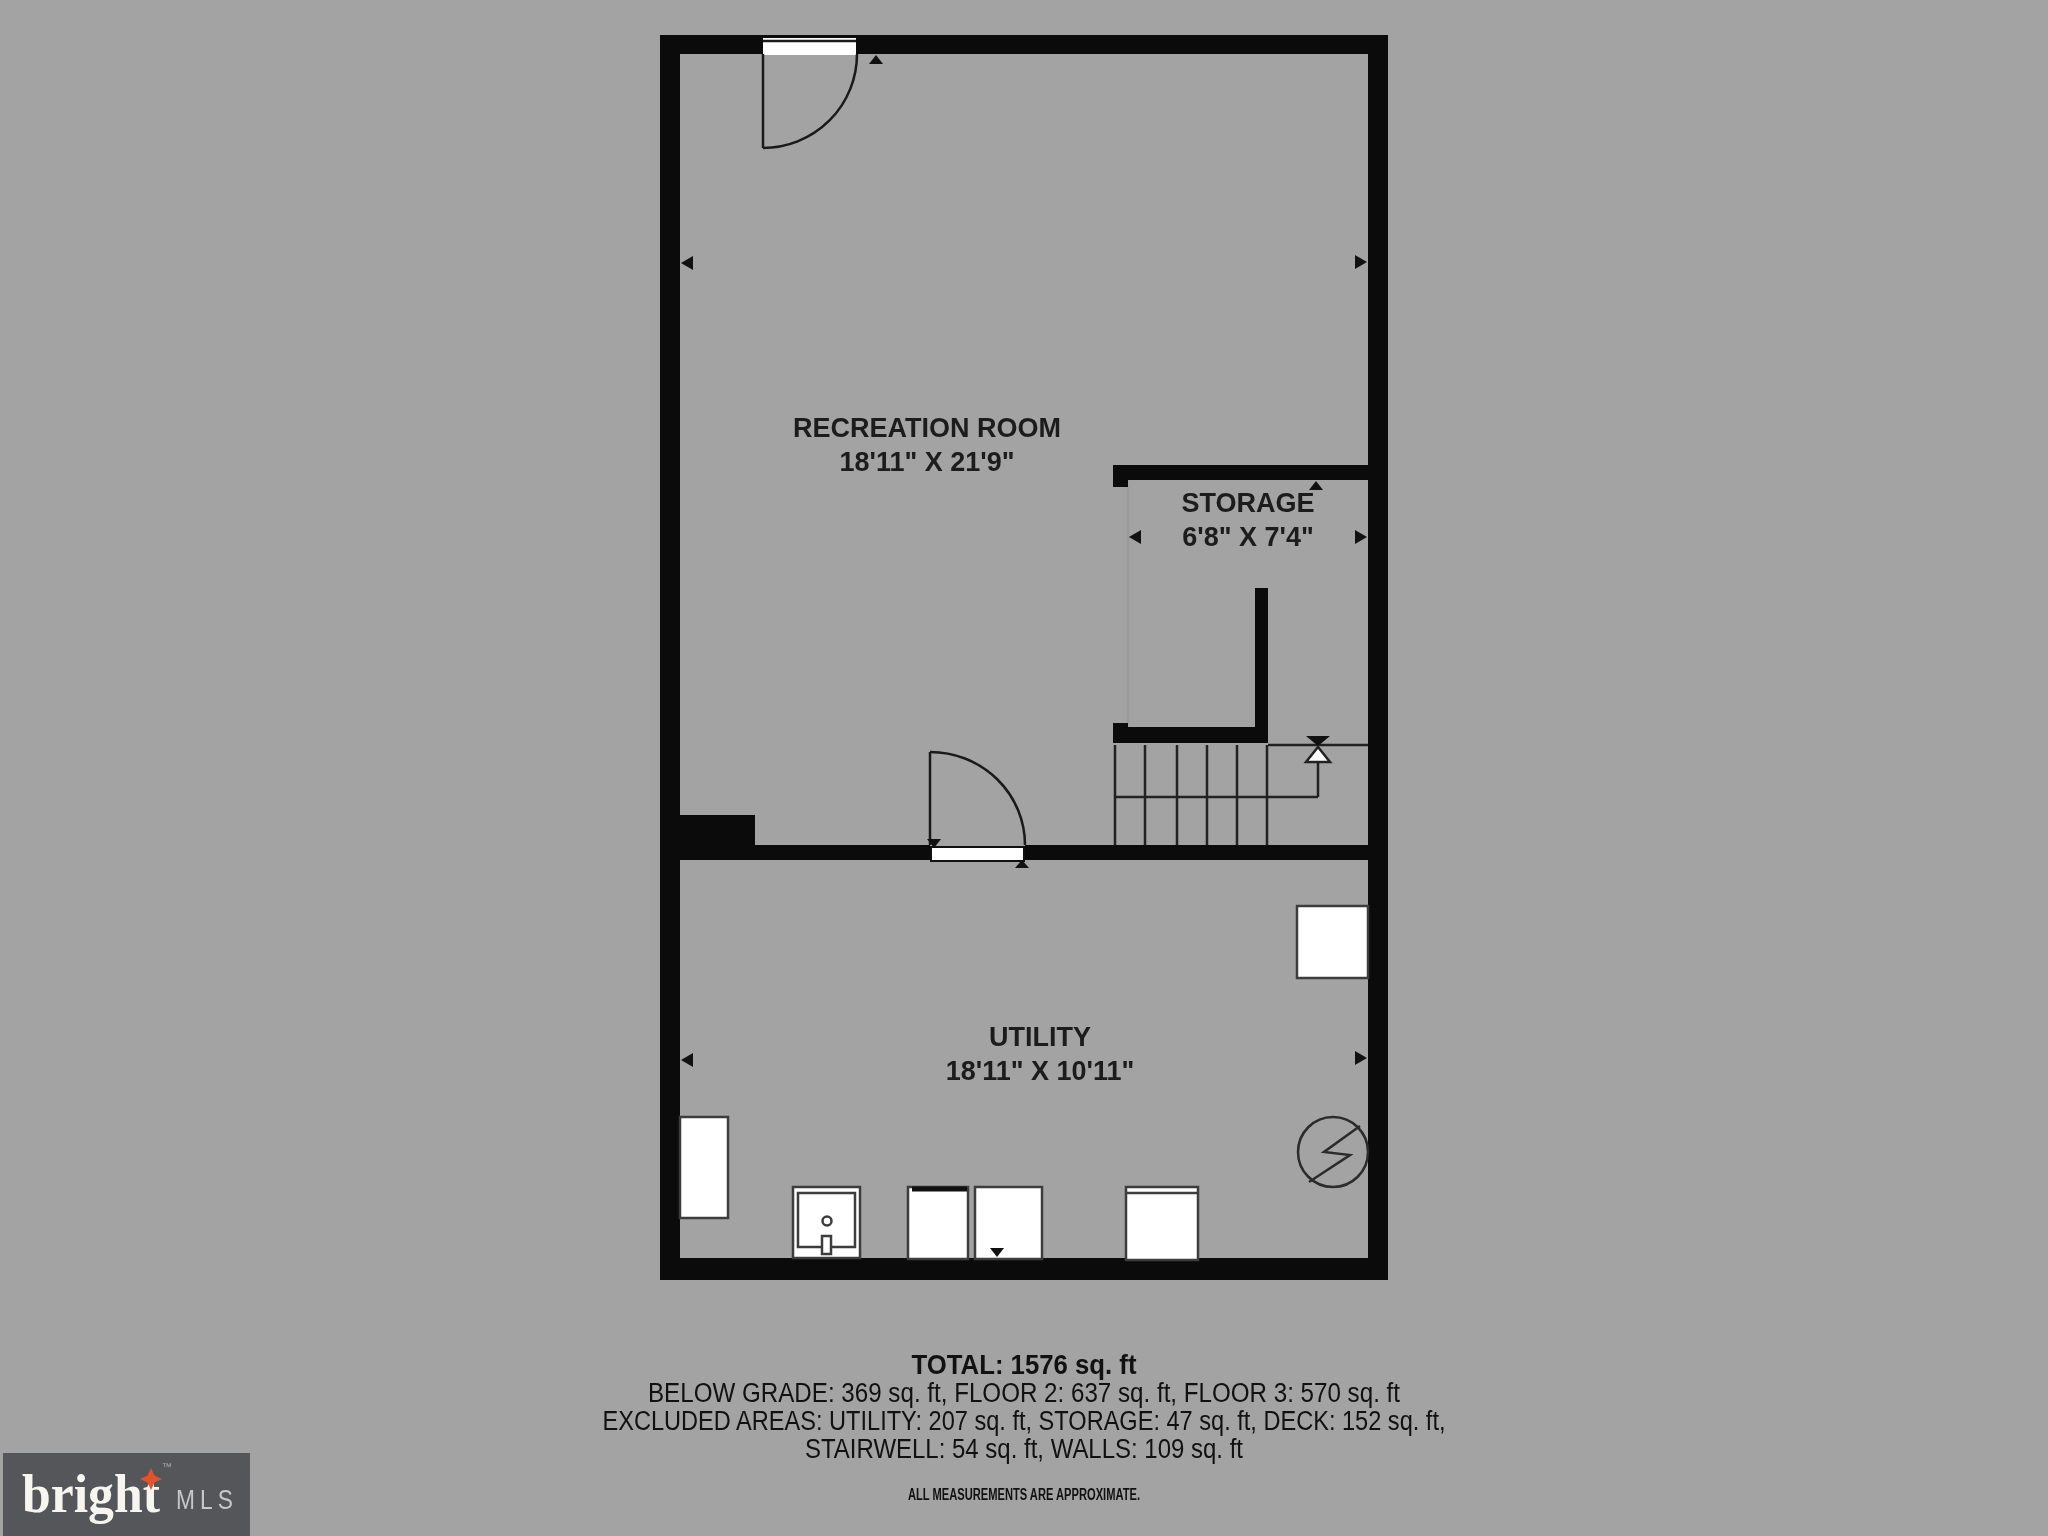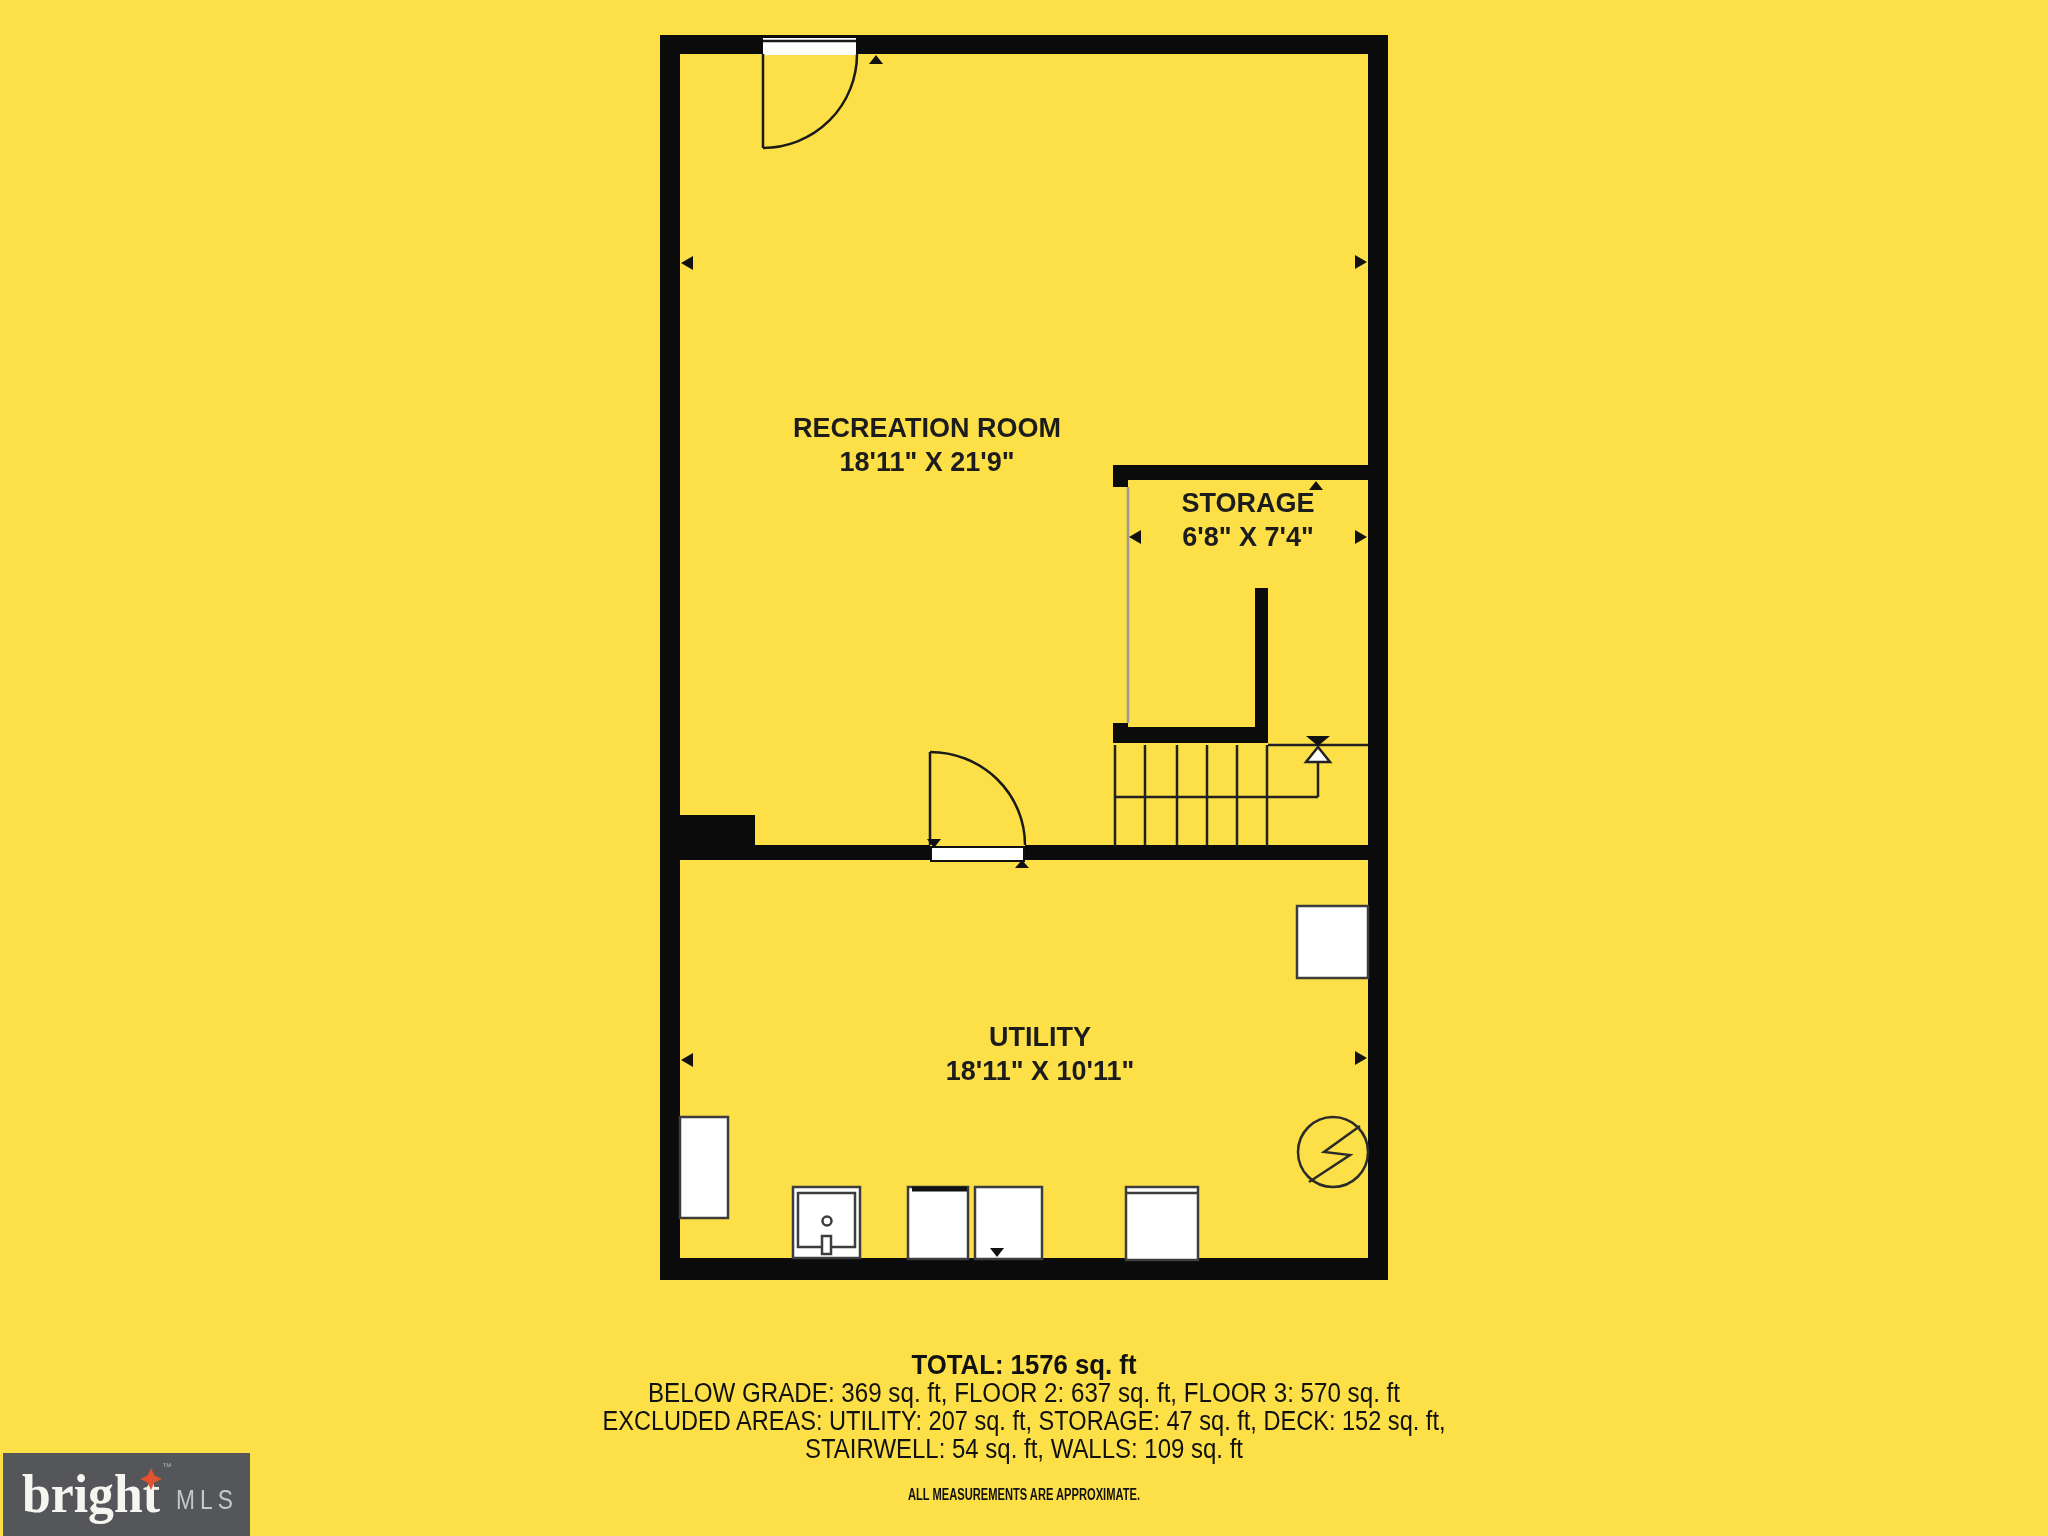--- a/index.html
+++ b/index.html
@@ -1,16 +1,16 @@
 <!DOCTYPE html>
 <html><head>
 <meta charset="utf-8">
 <style>
   html,body{margin:0;padding:0;background:#ffffff;}
-  .page{position:relative;width:2048px;height:1536px;background:#fde047;overflow:hidden;
+  .page{position:relative;width:2048px;height:1536px;background:#a3a3a3;overflow:hidden;
         font-family:"Liberation Sans",sans-serif;}
   svg{position:absolute;left:0;top:0;}
   .wall{fill:#0b0b0b;stroke:none;}
   .thinline{stroke:#222222;stroke-width:2.5;fill:none;}
   .openline{stroke:#9a9a9a;stroke-width:2.5;fill:none;}
   .fixture{fill:#ffffff;stroke:#3d3d3d;stroke-width:2.5;}
   .fixline{stroke:#3d3d3d;stroke-width:2.5;fill:none;}
   .doorarc{stroke:#1a1a1a;stroke-width:2.5;fill:none;}
   .doorleaf{stroke:#1a1a1a;stroke-width:2.5;}
   .opening{fill:#ffffff;stroke:#111111;stroke-width:2;}

